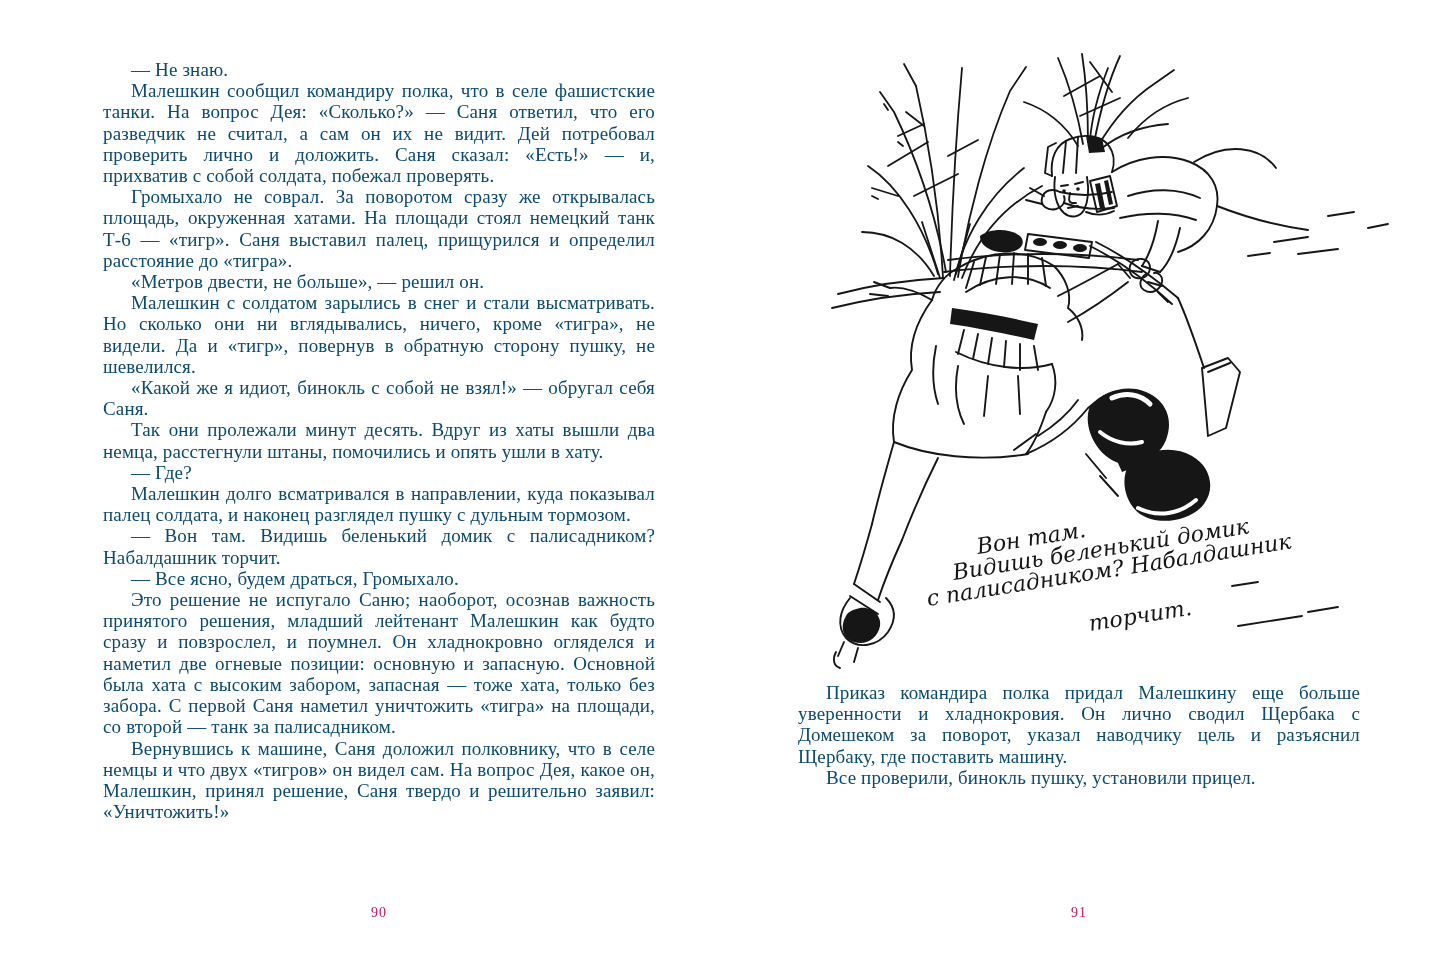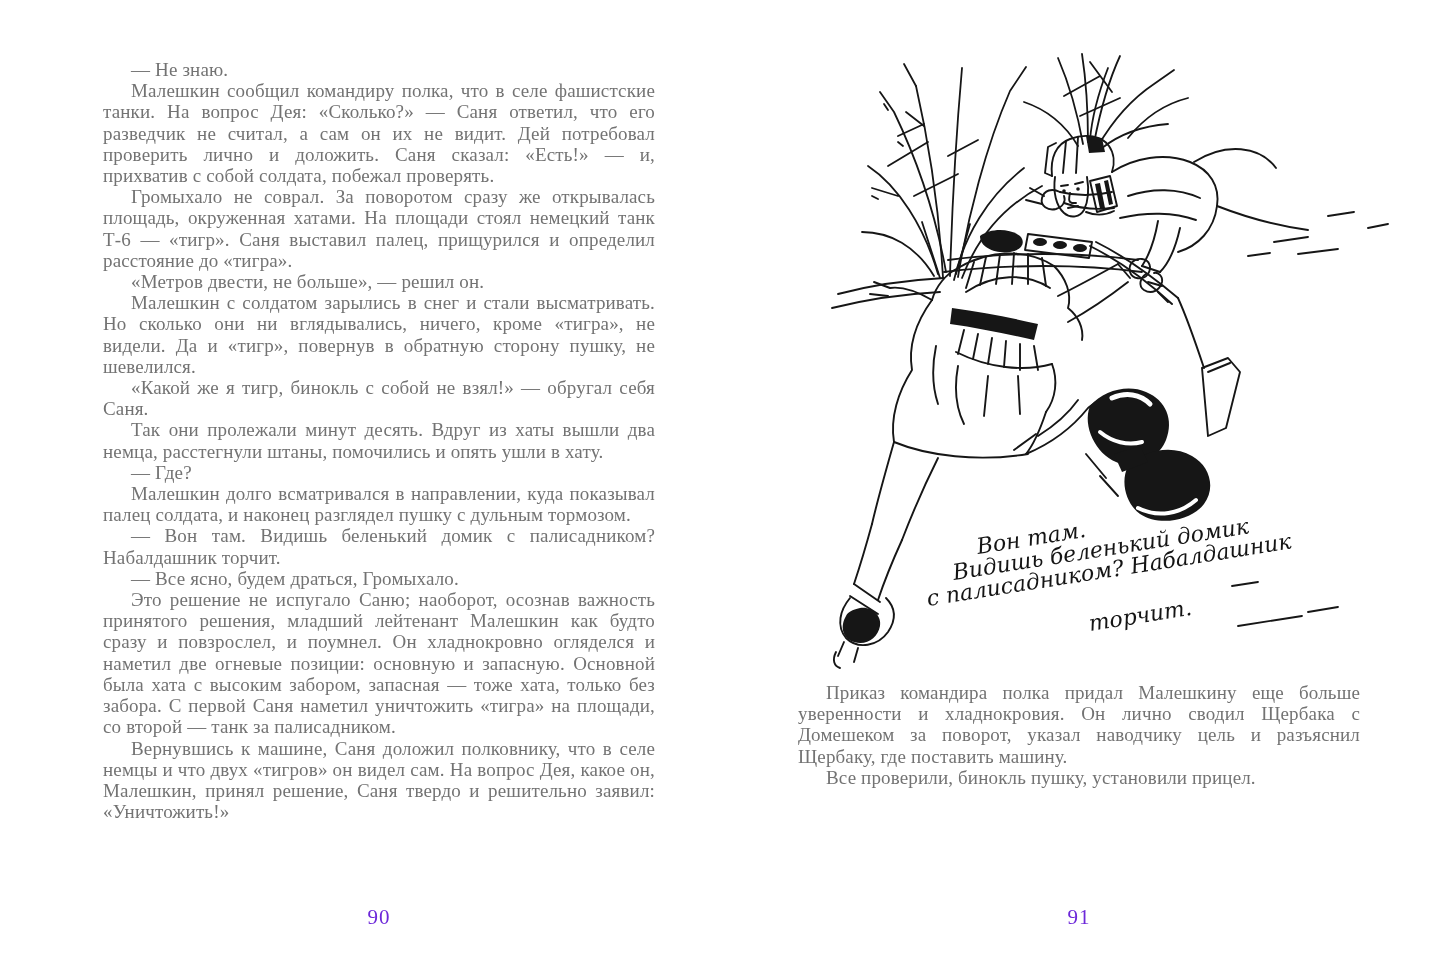--- a/index.html
+++ b/index.html
@@ -6,37 +6,37 @@
   body{
     width:1445px;height:978px;
     background:#ffffff;
     font-family:"Liberation Serif", serif;
     overflow:hidden;
   }
   .spread{position:relative;width:1445px;height:978px;background:#ffffff;}
   .text-col{
     position:absolute;
     width:552px;
-    color:#737373;
+    color:#0c4a6e;
     font-size:19px;
     line-height:21.2px;
     letter-spacing:0.15px;
     text-align:justify;
     text-justify:inter-word;
   }
   .text-col p{margin:0;padding:0;text-indent:28px;}
   .col-left{left:103px;top:59px;}
   .col-right{left:798px;top:682px;width:562px;}
   .folio{
     position:absolute;
     width:552px;
     text-align:center;
-    font-size:21px;
+    font-size:14px;
     letter-spacing:1px;
-    color:#6d28d9;
+    color:#be185d;
   }
   .folio-left{left:103px;top:905px;}
   .folio-right{left:798px;top:905px;width:562px;}
   .illustration{
     position:absolute;left:828px;top:46px;width:564px;height:624px;margin:0;
   }
   .illustration svg{display:block;width:100%;height:100%;}
   .ink{stroke:#161616;fill:none;stroke-linecap:round;stroke-linejoin:round;}
   .ink-fill{fill:#161616;stroke:none;}
   .hand{
@@ -50,21 +50,21 @@
 
 <div class="spread">
 
   <section>
     <div class="text-col col-left">
       <p>— Не знаю.</p>
       <p>Малешкин сообщил командиру полка, что в селе фашистские танки. На вопрос Дея: «Сколько?» — Саня ответил, что его разведчик не считал, а сам он их не видит. Дей потребовал проверить лично и доложить. Саня сказал: «Есть!» — и, прихватив с собой солдата, побежал проверять.</p>
       <p>Громыхало не соврал. За поворотом сразу же открывалась площадь, окруженная хатами. На площади стоял немецкий танк Т-6 — «тигр». Саня выставил палец, прищурился и определил расстояние до «тигра».</p>
       <p>«Метров двести, не больше», — решил он.</p>
       <p>Малешкин с солдатом зарылись в снег и стали высматривать. Но сколько они ни вглядывались, ничего, кроме «тигра», не видели. Да и «тигр», повернув в обратную сторону пушку, не шевелился.</p>
-      <p>«Какой же я тигр, бинокль с собой не взял!» — обругал себя Саня.</p>
+      <p>«Какой же я идиот, бинокль с собой не взял!» — обругал себя Саня.</p>
       <p>Так они пролежали минут десять. Вдруг из хаты вышли два немца, расстегнули штаны, помочились и опять ушли в хату.</p>
       <p>— Где?</p>
       <p>Малешкин долго всматривался в направлении, куда показывал палец солдата, и наконец разглядел пушку с дульным тормозом.</p>
       <p>— Вон там. Видишь беленький домик с палисадником? Набалдашник торчит.</p>
       <p>— Все ясно, будем драться, Громыхало.</p>
       <p>Это решение не испугало Саню; наоборот, осознав важность принятого решения, младший лейтенант Малешкин как будто сразу и повзрослел, и поумнел. Он хладнокровно огляделся и наметил две огневые позиции: основную и запасную. Основной была хата с высоким забором, запасная — тоже хата, только без забора. С первой Саня наметил уничтожить «тигра» на площади, со второй — танк за палисадником.</p>
       <p>Вернувшись к машине, Саня доложил полковнику, что в селе немцы и что двух «тигров» он видел сам. На вопрос Дея, какое он, Малешкин, принял решение, Саня твердо и решительно заявил: «Уничтожить!»</p>
     </div>
     <div class="folio folio-left">90</div>
   </section>

